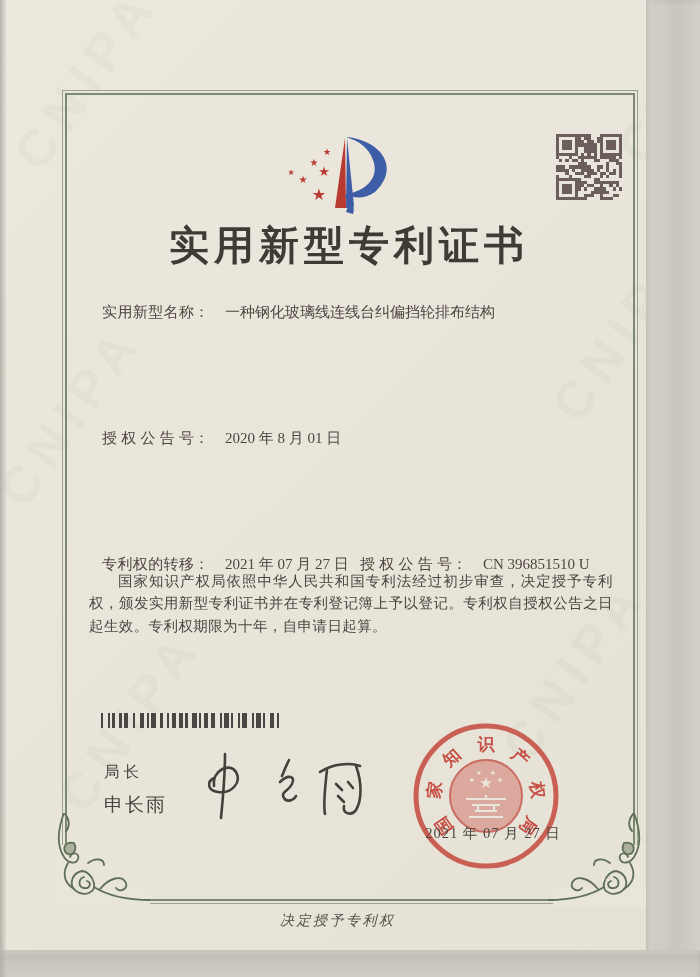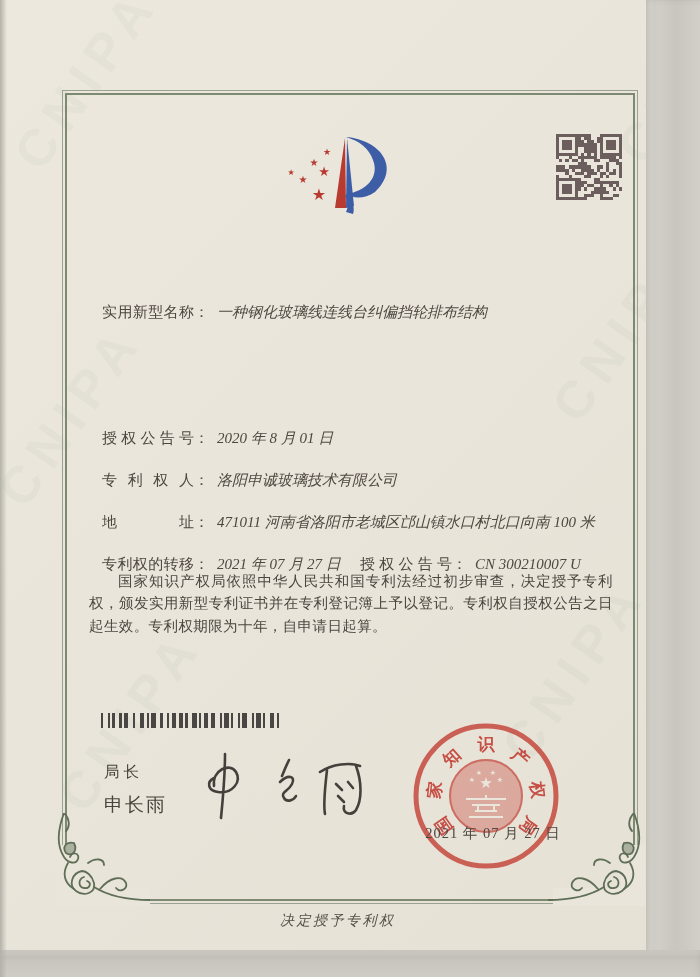--- a/index.html
+++ b/index.html
@@ -27,21 +27,21 @@
   .ornament{position:absolute;width:96px;height:96px;}
   
   .certno{position:absolute;left:102px;top:119px;font-size:15.5px;letter-spacing:1.5px;color:#4e4741;}
   .logo{position:absolute;left:283px;top:128px;}
   .qr{position:absolute;left:556px;top:134px;width:66px;height:66px;}
   .title{position:absolute;left:62px;top:218px;width:574px;text-align:center;
     font-size:40px;font-weight:bold;letter-spacing:5px;color:#403a35;}
   
   .frow{position:absolute;left:102px;font-size:15px;color:#4e4741;white-space:nowrap;}
   .flabel{display:inline-block;width:92px;text-align:justify;text-align-last:justify;vertical-align:bottom;}
-  .fval{margin-left:8px;font-style:italic;}
+  .fval{margin-left:16px;}
   .frow2{position:absolute;left:360px;font-size:15px;color:#4e4741;white-space:nowrap;}
   
   .paras{position:absolute;left:89px;top:570px;width:524px;}
   .paras p{margin:0;text-indent:2em;font-size:14.5px;line-height:22.4px;
     color:#4c4640;text-align:justify;letter-spacing:.4px;}
   
   .barcode{position:absolute;left:101px;top:713px;width:178px;height:15px;display:flex;align-items:stretch;}
   .barcode div{height:100%;}
   
   .sig-title{position:absolute;left:104px;top:762px;font-size:15.5px;letter-spacing:4px;color:#49433d;}
@@ -369,38 +369,33 @@
       <rect x="6" y="20" width="1" height="1" fill="#6b5e5c"></rect>
       <rect x="7" y="20" width="1" height="1" fill="#6b5e5c"></rect>
       <rect x="8" y="20" width="1" height="1" fill="#6b5e5c"></rect>
       <rect x="9" y="20" width="1" height="1" fill="#6b5e5c"></rect>
       <rect x="14" y="20" width="1" height="1" fill="#6b5e5c"></rect>
       <rect x="15" y="20" width="1" height="1" fill="#6b5e5c"></rect>
       <rect x="16" y="20" width="1" height="1" fill="#6b5e5c"></rect>
       <rect x="17" y="20" width="1" height="1" fill="#6b5e5c"></rect>
     </svg>
 
+  <div class="title">实用新型专利证书</div>
 
   <div class="frow" style="top:303px">
     <span class="flabel">实用新型名称</span><span>：</span><span class="fval">一种钢化玻璃线连线台纠偏挡轮排布结构</span>
   </div>
   <div class="frow" style="top:429px">
     <span class="flabel">授权公告号</span><span>：</span><span class="fval">2020 年 8 月 01 日</span>
   </div>
-  <div class="frow" style="top:471px">
-    <span class="flabel">专利权人</span><span>：</span><span class="fval">洛阳申诚玻璃技术有限公司</span>
-  </div>
-  <div class="frow" style="top:513px">
-    <span class="flabel">地址</span><span>：</span><span class="fval">471011 河南省洛阳市老城区邙山镇水口村北口向南 100 米</span>
-  </div>
   <div class="frow" style="top:555px">
     <span class="flabel">专利权的转移</span><span>：</span><span class="fval">2021 年 07 月 27 日</span>
   </div>
   <div class="frow2" style="top:555px">
-    <span class="flabel">授权公告号</span><span>：</span><span class="fval">CN 300210007 U</span>
+    <span class="flabel">授权公告号</span><span>：</span><span class="fval">CN 396851510 U</span>
   </div>
 
   <div class="paras">
     <p>国家知识产权局依照中华人民共和国专利法经过初步审查，决定授予专利权，颁发实用新型专利证书并在专利登记簿上予以登记。专利权自授权公告之日起生效。专利权期限为十年，自申请日起算。</p>
   </div>
 
   <div class="barcode" id="barcode">
       <div style="width: 1.28205%; background: rgb(74, 70, 68);"></div>
       <div style="width: 2.5641%; background: transparent;"></div>
       <div style="width: 1.28205%; background: rgb(74, 70, 68);"></div>

